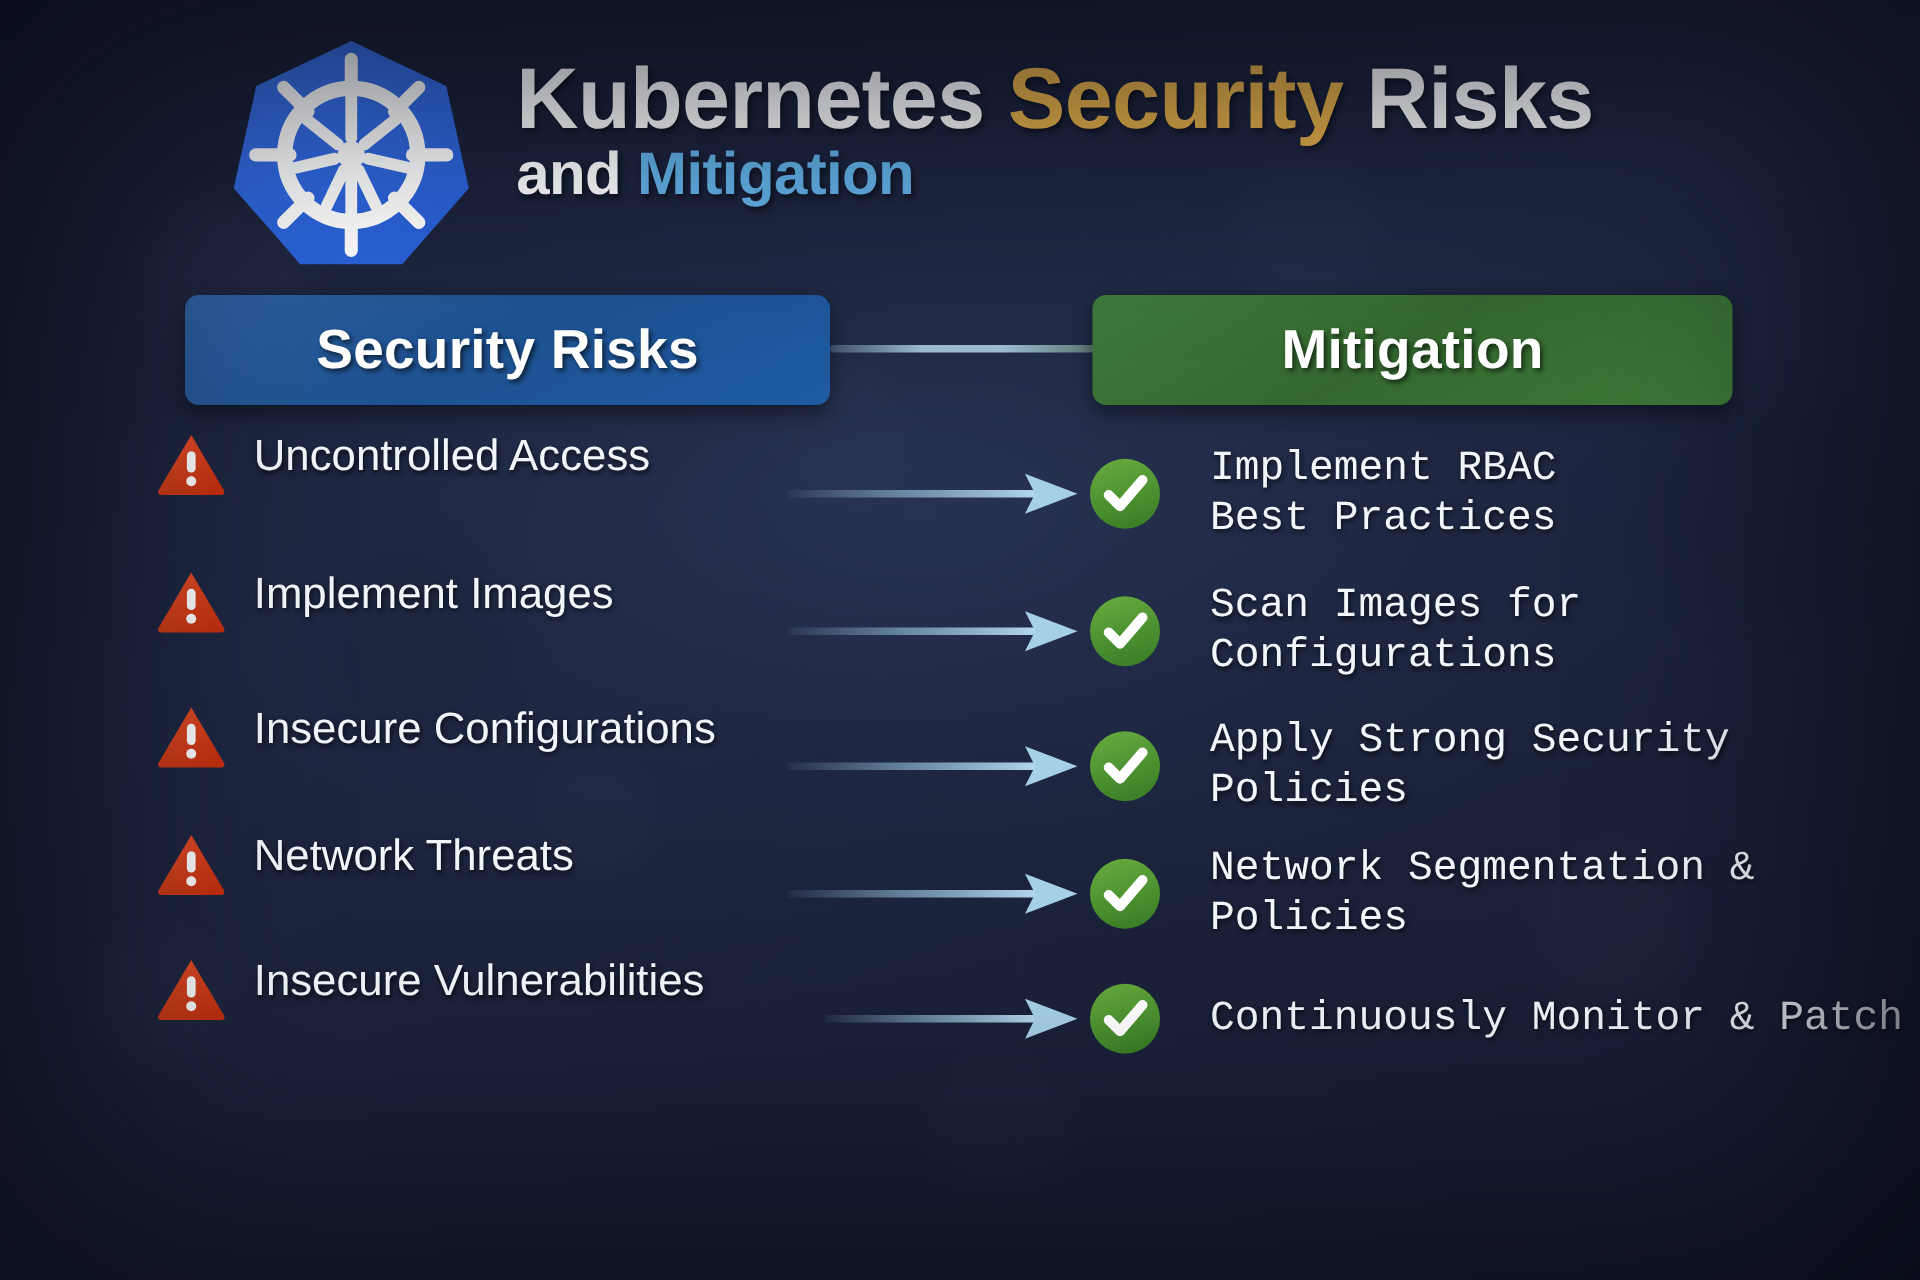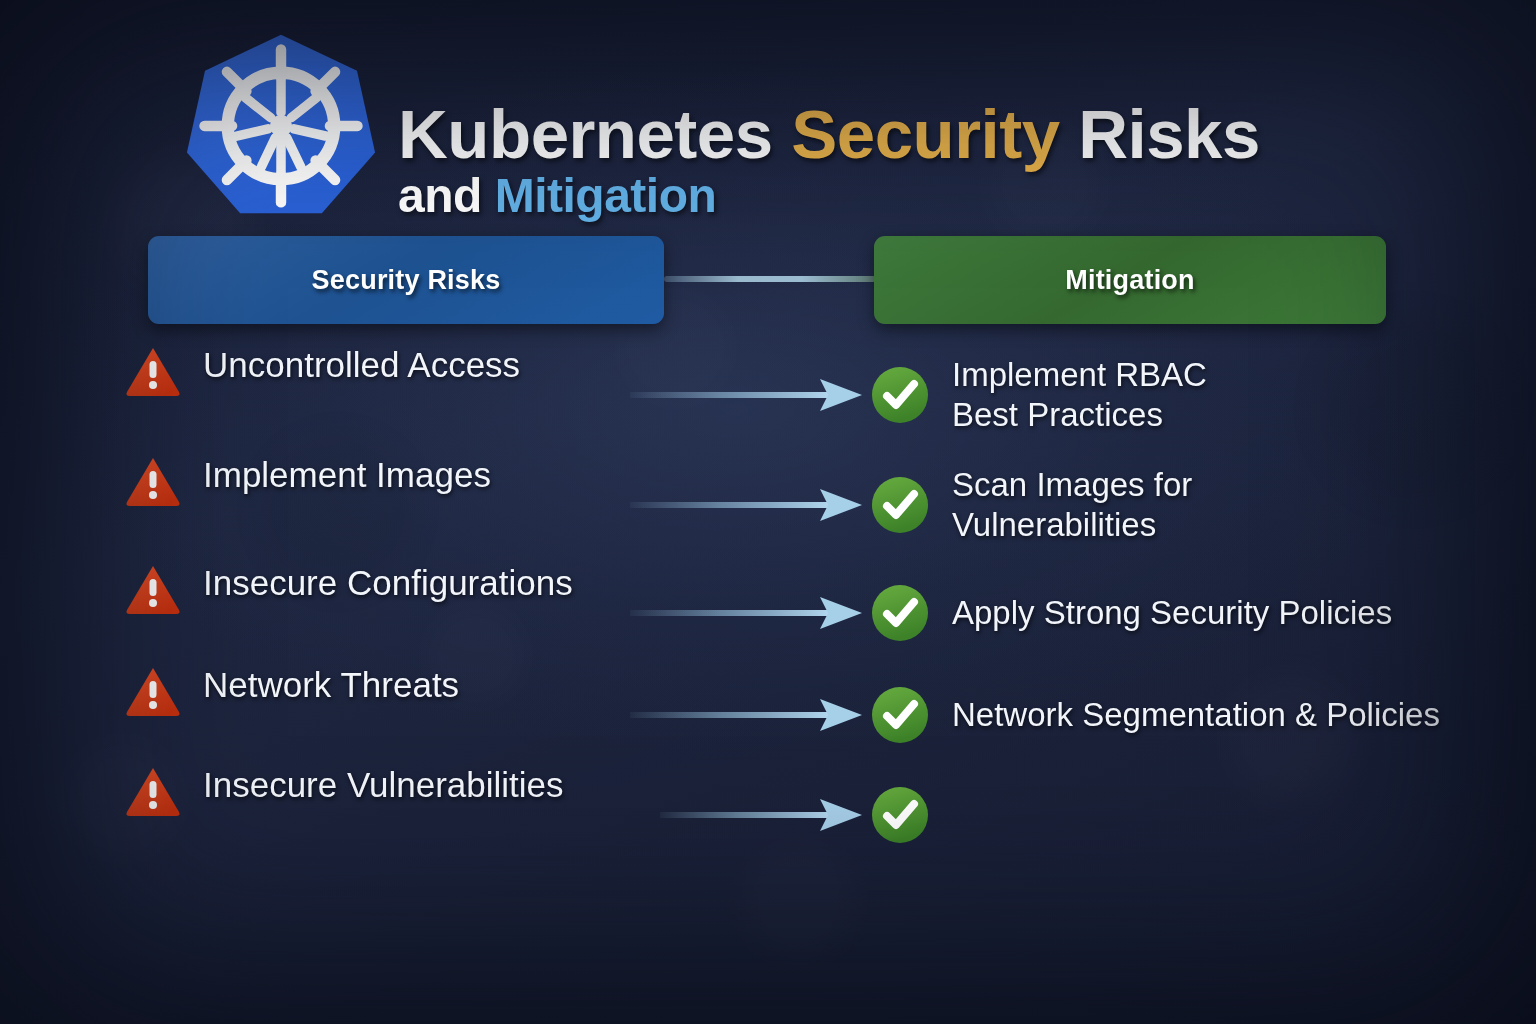--- a/index.html
+++ b/index.html
@@ -43,21 +43,22 @@
   }
 
   
   .title-area {
     position: absolute;
     left: 186px;
     top: 22px;
     width: 1180px;
     height: 200px;
     display: flex;
-    align-items: flex-end;
+    align-items: flex-start;
+    gap: 15px;
   }
   .k8s-logo {
     width: 190px;
     height: 196px;
     flex: 0 0 auto;
     margin-top: 2px;
   }
   .title-text {
     margin-left: 22px;
     margin-top: 20px;
@@ -78,21 +79,21 @@
   .hdr {
     position: absolute;
     height: 88px;
     border-radius: 11px;
     display: flex;
     align-items: center;
     justify-content: center;
     box-shadow: 0 6px 16px rgba(0,0,0,0.45);
   }
   .hdr-label {
-    font-size: 27px;
+    font-size: 44px;
     font-weight: bold;
     color: #ffffff;
     letter-spacing: 0.2px;
     text-shadow: 2px 3px 4px rgba(0,0,0,0.6);
   }
   .hdr-risks {
     left: 148px;
     top: 236px;
     width: 516px;
     background: linear-gradient(150deg, #2f5f9e 0%, #1e5291 45%, #1f5ba3 100%);
@@ -148,26 +149,27 @@
   .mitig-cell {
     position: absolute;
     left: 870px;
     top: 0;
     display: flex;
     align-items: center;
     height: 100px;
   }
   .check-icon { width: 60px; height: 60px; flex: 0 0 auto; }
   .mitig-label {
-    margin-left: 22px;
+    margin-left: 38px;
     font-size: 33px;
     color: #f2f5fa;
     line-height: 1.22;
     text-shadow: 1px 2px 4px rgba(0,0,0,0.7);
     white-space: pre-line;
+    font-family: Liberation Mono, monospace;
   }
 </style>
 </head>
 <body>
 
 <div class="canvas">
   <div class="texture"></div>
 
   <div class="title-area">
 
@@ -277,21 +279,21 @@
         <rect x="0" y="19" width="198" height="6" fill="url(#ag1)"></rect>
         <path d="M190 6 L232 22 L190 38 L198 22 Z" fill="#a6cfe8"></path>
       </svg>
     </div>
     <div class="mitig-cell">
       <svg class="check-icon" viewBox="0 0 60 60">
         <circle cx="30" cy="30" r="28" fill="url(#cg1)"></circle>
         <path d="M17 31 L26 40 L44 19" fill="none" stroke="#fff" stroke-width="8" stroke-linecap="round" stroke-linejoin="round"></path>
       </svg>
       <span class="mitig-label">Scan Images for
-Vulnerabilities</span>
+Configurations</span>
     </div>
   </div>
 
   <div class="row" style="top:665px">
     <div class="risk-cell">
       <svg class="warn-icon" viewBox="0 0 56 52">
         <path d="M28 3 L54 47 Q56 51 51 51 L5 51 Q0 51 2 47 Z" fill="url(#wg1)"></path>
         <rect x="24.5" y="16" width="7" height="17" rx="3.5" fill="#fff"></rect>
         <circle cx="28" cy="40" r="4" fill="#fff"></circle>
       </svg>
@@ -349,17 +351,18 @@
       <svg class="arrow-svg" width="205" height="44" viewBox="0 0 205 44">
         <rect x="0" y="19" width="168" height="6" fill="url(#ag1)"></rect>
         <path d="M160 6 L202 22 L160 38 L168 22 Z" fill="#a6cfe8"></path>
       </svg>
     </div>
     <div class="mitig-cell">
       <svg class="check-icon" viewBox="0 0 60 60">
         <circle cx="30" cy="30" r="28" fill="url(#cg1)"></circle>
         <path d="M17 31 L26 40 L44 19" fill="none" stroke="#fff" stroke-width="8" stroke-linecap="round" stroke-linejoin="round"></path>
       </svg>
+      <span class="mitig-label">Continuously Monitor &amp; Patch</span>
     </div>
   </div>
 
   <div class="vignette"></div>
 </div>
 
 </body></html>

